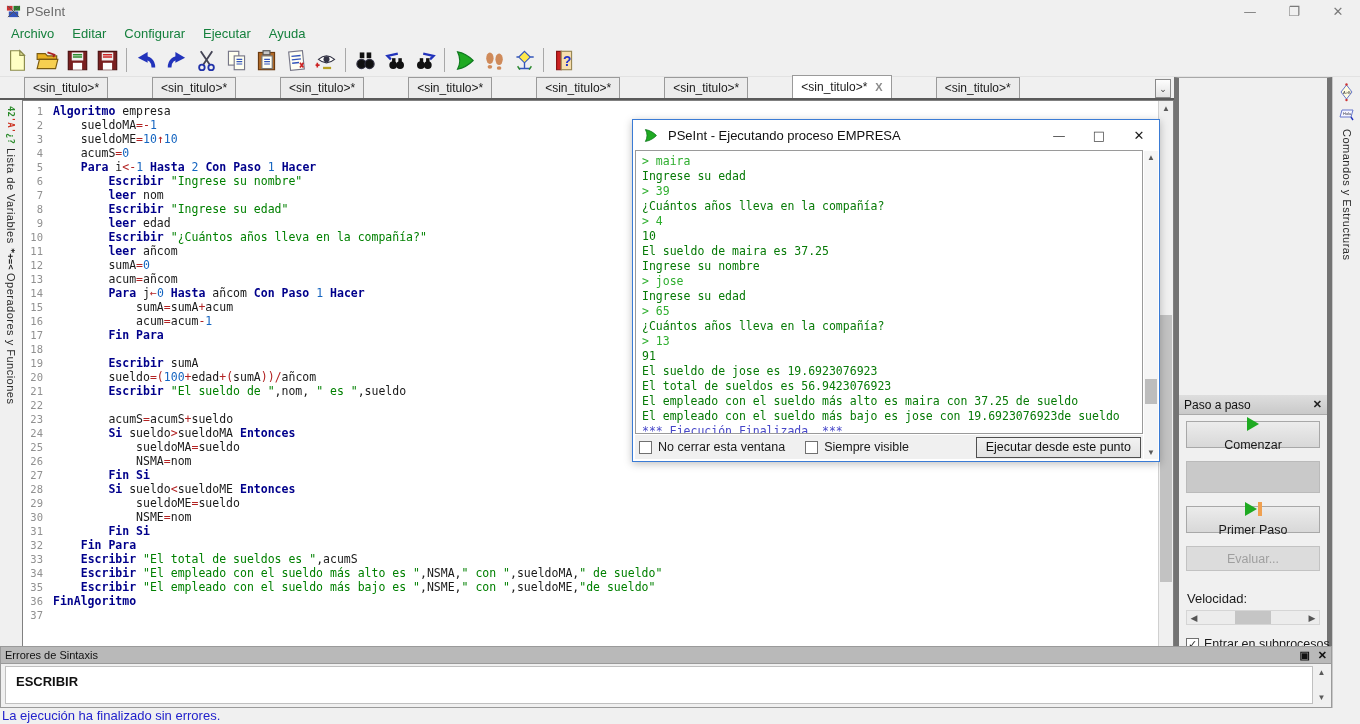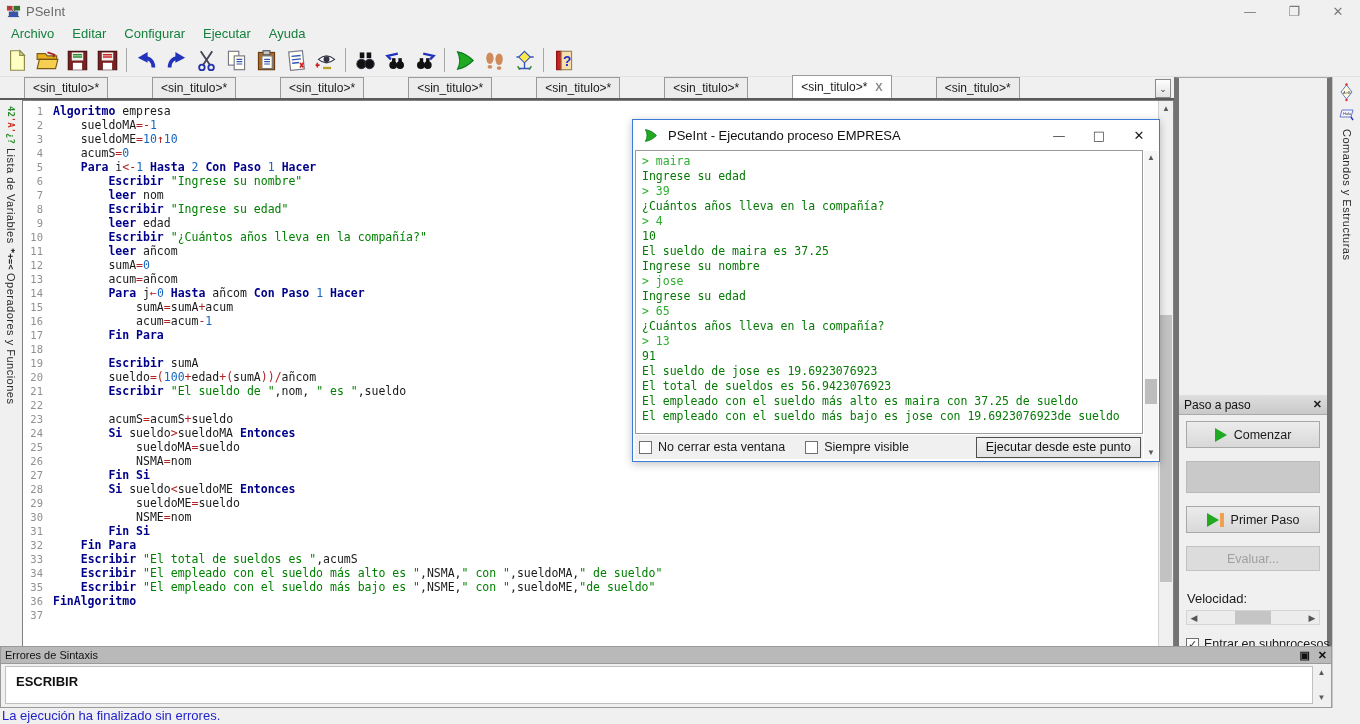--- a/index.html
+++ b/index.html
@@ -44,21 +44,21 @@
   .vscroll .thumb { position:absolute; left:1px; right:1px; background:#c2c2c2; }
   .hscroll { position:absolute; left:0; right:15px; bottom:0; height:14px; background:#f0f0f0; border-top:1px solid #d0d0d0; }
   .hscroll .arr { position:absolute; top:0; width:15px; height:14px; color:#5a5a5a; font-size:8px; text-align:center; line-height:14px; }
   .hscroll .thumb { position:absolute; top:1px; bottom:1px; background:#b5b5b5; }
 
   
   .right-panel { width:158px; background:#f0f0f0; border:5px solid #737373; border-top:1px solid #a8a8a8; display:flex; flex-direction:column; height:712px;justify-content:flex-end; }
   .rp-header { height:20px; background:linear-gradient(#dedede,#c9c9c9); border-bottom:1px solid #aaa; display:flex; align-items:center; padding:0 5px; font-size:12px; color:#111; }
   .rp-close { margin-left:auto; font-weight:bold; font-size:11px; color:#222; }
   .rp-body { padding:6px 7px; display:flex; flex-direction:column; }
-  .rp-btn { height:27px; background:linear-gradient(#ececec,#d8d8d8); border:1px solid #a8a8a8; display:flex; align-items:center; justify-content:center; font-size:12.5px; color:#1a1a1a; gap:7px; }
+  .rp-btn { height:27px; background:linear-gradient(#ececec,#d8d8d8); border:1px solid #a8a8a8; display:flex; align-items:center; justify-content:center; font-size:12.5px; color:#1a1a1a; gap:7px;flex-direction:column; }
   .rp-blank { height:32px; background:#c9c9c9; border:1px solid #bababa; margin-top:13px; }
   .rp-btn.step { margin-top:13px; }
   .rp-btn.disabled { margin-top:13px; height:25px; color:#9f9f9f; background:#dcdcdc; border-color:#c2c2c2; }
   .play-tri { width:0; height:0; border-left:12px solid #1faa22; border-top:7px solid transparent; border-bottom:7px solid transparent; }
   .step-ico { display:flex; align-items:center; }
   .step-ico .bar { width:4px; height:14px; background:#f0a050; margin-left:1px; }
   .rp-label { font-size:13px; color:#1a1a1a; margin:20px 0 4px 1px; }
   .slider { height:15px; display:flex; align-items:center; background:#ececec; border:1px solid #d5d5d5; }
   .slider .s-arr { width:14px; text-align:center; color:#555; font-size:9px; }
   .slider .s-track { flex:1; position:relative; height:100%; }
@@ -422,20 +422,21 @@
       <div class="cl-in">&gt; jose</div>
       <div class="cl-out">Ingrese su edad</div>
       <div class="cl-in">&gt; 65</div>
       <div class="cl-out">¿Cuántos años lleva en la compañía?</div>
       <div class="cl-in">&gt; 13</div>
       <div class="cl-out">91</div>
       <div class="cl-out">El sueldo de jose es 19.6923076923</div>
       <div class="cl-out">El total de sueldos es 56.9423076923</div>
       <div class="cl-out">El empleado con el sueldo más alto es maira con 37.25 de sueldo</div>
       <div class="cl-out">El empleado con el sueldo más bajo es jose con 19.6923076923de sueldo</div>
+      <div class="cl-end">*** Ejecución Finalizada. ***</div>
     </div>
   <div class="dlg-scroll">
     <div class="arr" style="top:2px;">▲</div>
     <div class="thumb"></div>
     <div class="arr" style="bottom:2px;">▼</div>
   </div>
   <div class="dlg-bottom">
     <span class="chk"></span>
     <span class="chk-label">No cerrar esta ventana</span>
     <span class="chk" style="margin-left:14px;"></span>

